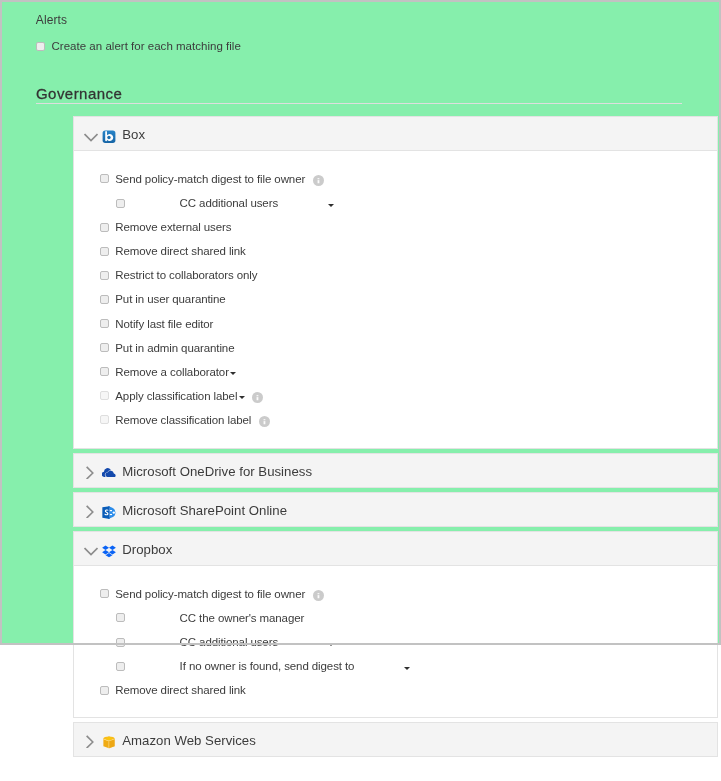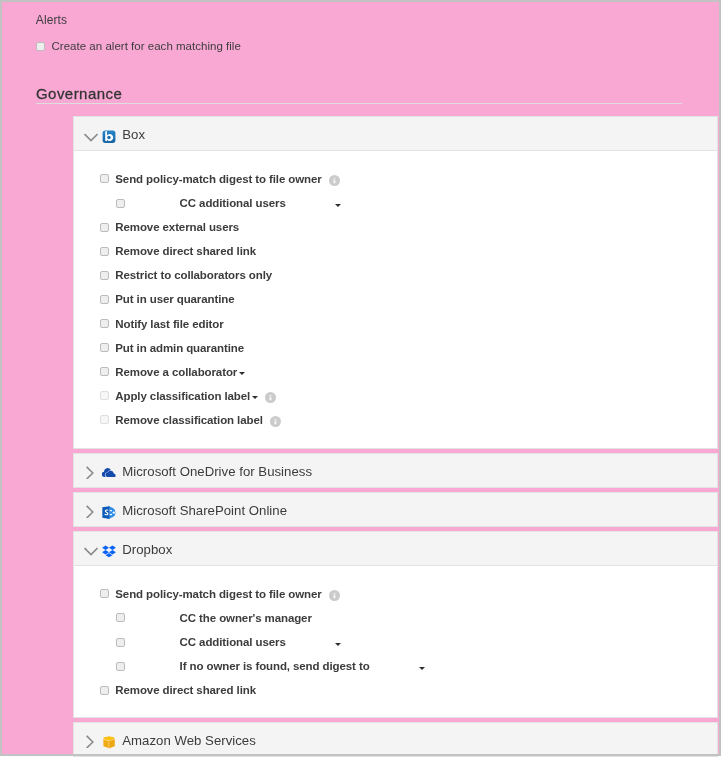--- a/index.html
+++ b/index.html
@@ -1,17 +1,17 @@
 <!DOCTYPE html>
 <html><head>
 <meta charset="utf-8">
 <style>
   html,body{margin:0;padding:0;}
   body{width:721px;height:781px;background:#ffffff;font-family:"Liberation Sans",sans-serif;overflow:hidden;}
-  .frame{position:absolute;left:0;top:0;width:721px;height:756px;background:#f9a8d4;}
+  .frame{position:absolute;left:0;top:0;width:721px;height:645px;background:#86efac;}
   .frame::after{content:"";position:absolute;left:0;top:0;right:0;bottom:0;
                 border:2px solid #c2c2c2;pointer-events:none;box-sizing:border-box;}
 
   
   .alerts-title{position:absolute;left:35.8px;top:13.6px;font-size:12px;letter-spacing:0.1px;
                 color:#3c3c3c;line-height:13px;}
   .alert-row{position:absolute;left:36px;top:41px;display:flex;align-items:center;height:10px;}
 
   .cb{width:9px;height:9px;box-sizing:border-box;border:1px solid #bcbcbc;background:#eeeeee;
       border-radius:2px;display:inline-block;flex:none;}
@@ -32,21 +32,21 @@
   .phead{height:33px;background:#f4f4f4;position:relative;box-sizing:content-box;}
   .panel.open > .phead{border-bottom:1px solid #e3e3e3;}
   .chev{width:14px;height:14px;display:block;position:absolute;left:10px;top:11.5px;}
   .picon{width:14px;height:14px;display:block;position:absolute;left:28px;top:13px;}
   .ptitle{position:absolute;left:48.3px;top:11px;font-size:13.2px;letter-spacing:0.02px;color:#3c3c3c;line-height:14px;}
   .pbody{padding-top:16.5px;padding-bottom:15.4px;}
   .panel.dense > .pbody{padding-bottom:14px;}
 
   .opt{display:flex;align-items:center;height:24.1px;padding-left:26px;position:relative;top:-0.6px;}
   .opt.sub{padding-left:42.3px;gap:48px;}
-  .opt .lab{margin-left:6.3px;font-size:11.5px;letter-spacing:-0.1px;color:#3c3c3c;white-space:nowrap;line-height:12px;font-weight:bold;}
+  .opt .lab{margin-left:6.3px;font-size:11.5px;letter-spacing:-0.1px;color:#3c3c3c;white-space:nowrap;line-height:12px;}
   .caret{margin-left:1.5px;width:0;height:0;display:inline-block;position:relative;top:2.2px;
          border-left:3.9px solid transparent;border-right:3.9px solid transparent;border-top:3.6px solid #2f2f2f;}
   .info{margin-left:7.6px;width:11px;height:11px;display:inline-block;position:relative;top:-1.6px;}
 </style>
 </head>
 <body>
 
 <div class="frame">
 
   <div class="alerts-title">Alerts</div>

